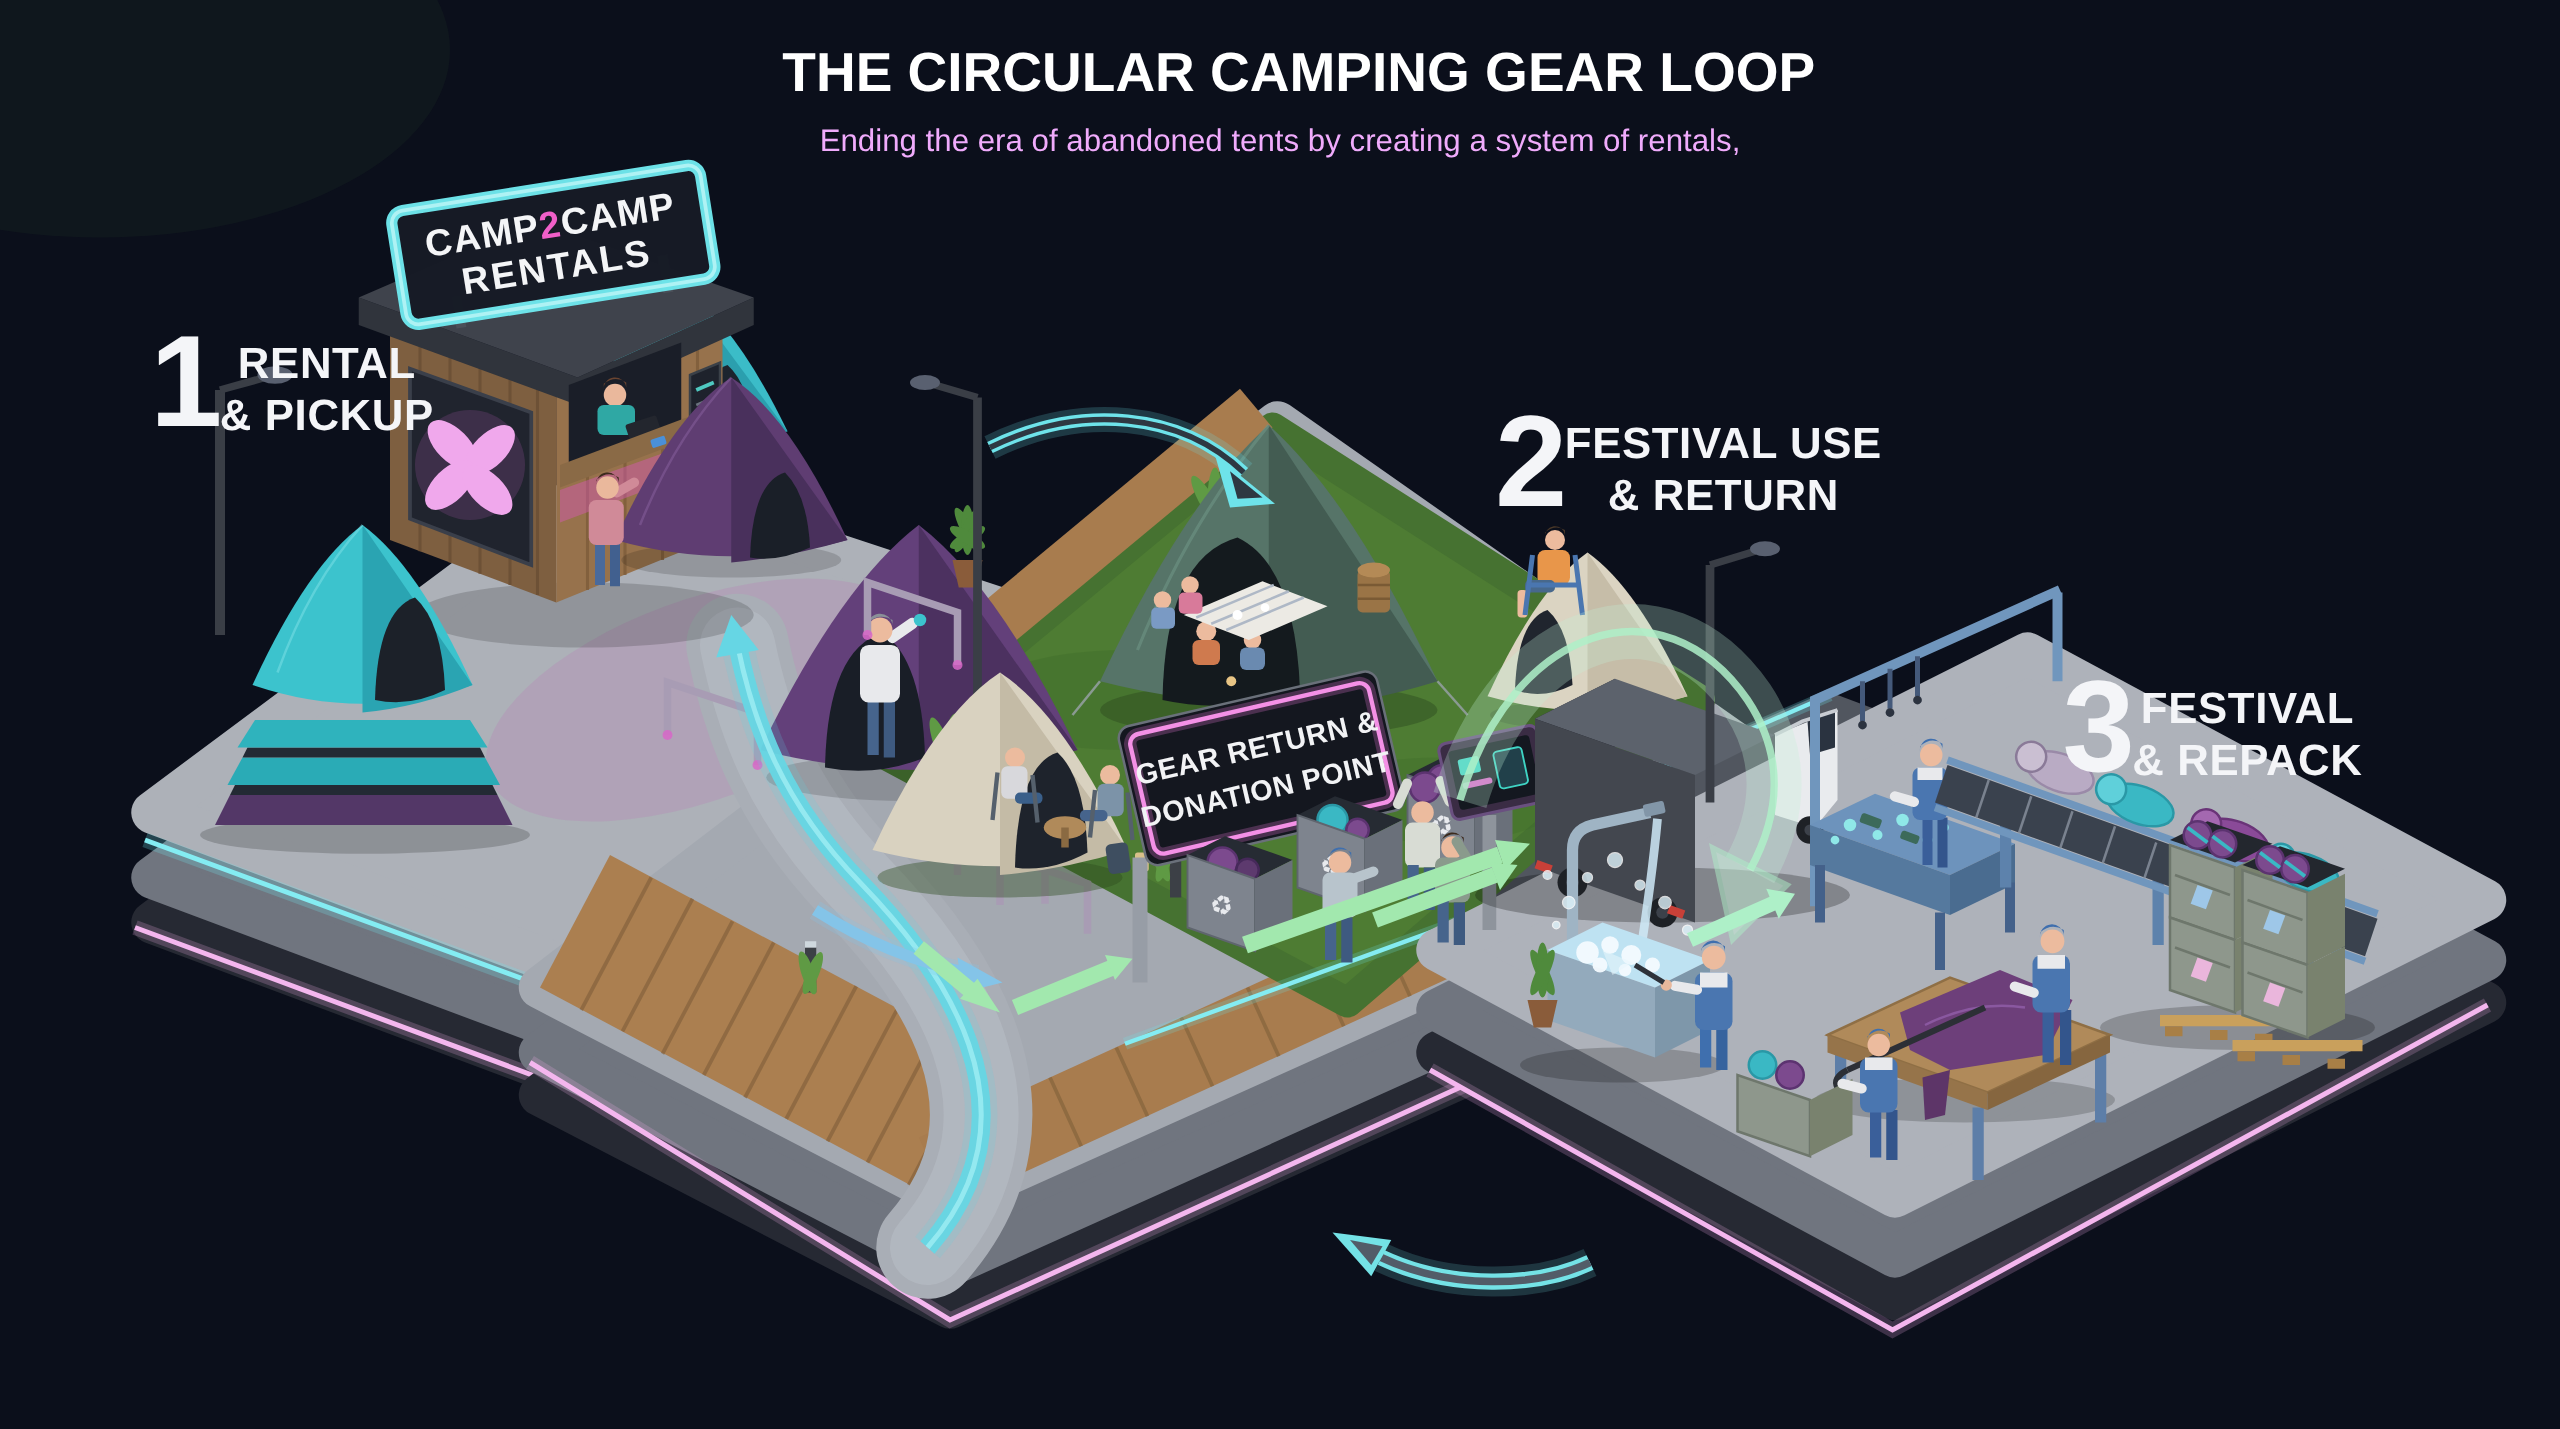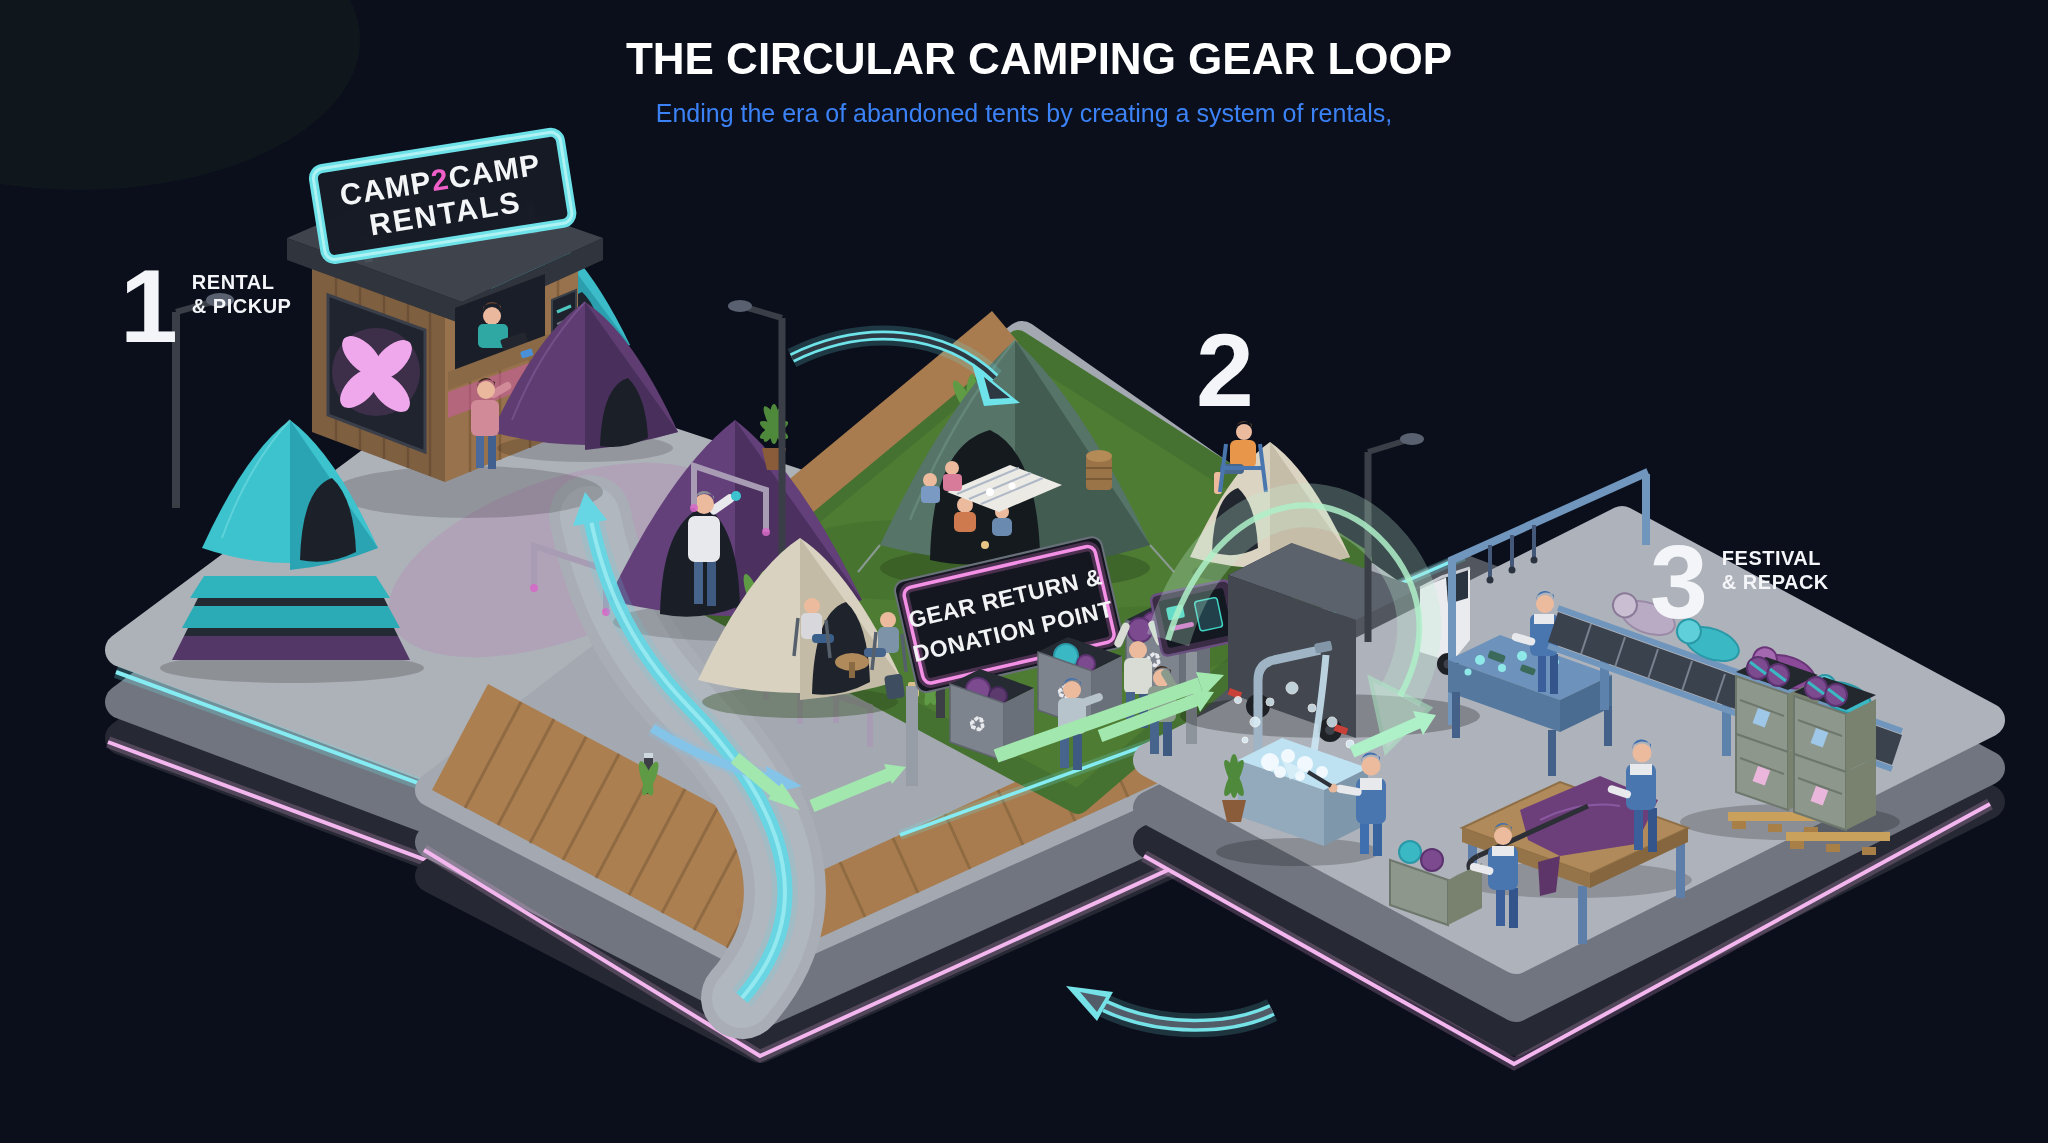--- a/index.html
+++ b/index.html
@@ -1,27 +1,27 @@
 <!DOCTYPE html>
 <html><head>
 <meta charset="utf-8">
 <style>
   html,body{margin:0;padding:0;background:#0b0f1b;}
   .stage{position:relative;width:2048px;height:1143px;overflow:hidden;
          background:#0b0f1b;font-family:"Liberation Sans",sans-serif;}
   .scene-svg{position:absolute;left:0;top:0;}
   .hdr{position:absolute;left:15px;top:34px;width:100%;text-align:center;
        color:#ffffff;font-size:44px;font-weight:800;letter-spacing:0px;}
-  .sub{position:absolute;left:0;width:100%;text-align:center;color:#3b82f6;
+  .sub{position:absolute;left:0;width:100%;text-align:center;color:#f0abfc;
        font-size:25px;font-weight:400;}
   .sub1{top:99px;} .sub2{top:131px;}
   .step{position:absolute;display:flex;align-items:flex-start;color:#f4f5f8;}
   .step .num{font-size:104px;font-weight:800;line-height:0.78;letter-spacing:-2px;}
-  .step .lines{margin-left:16px;margin-top:4px;font-size:20px;font-weight:700;
-               line-height:1.2;letter-spacing:0.5px;}
+  .step .lines{margin-top:4px;font-size:35px;font-weight:700;
+               line-height:1.2;letter-spacing:0.5px;text-align:center;}
   .step1{left:120px;top:266px;} .step2{left:1196px;top:330px;} .step3{left:1650px;top:542px;}
   text{font-family:"Liberation Sans",sans-serif;}
 </style>
 </head>
 <body>
 
 <div class="stage">
 
 <svg class="scene-svg" width="2048" height="1143" viewBox="0 0 2048 1143">
 
@@ -698,20 +698,24 @@
 
 <div class="step step1">
   <div class="num">1</div>
   <div class="lines">
     <div>RENTAL</div>
     <div>&amp; PICKUP</div>
   </div>
 </div>
 <div class="step step2">
   <div class="num">2</div>
+  <div class="lines">
+    <div>FESTIVAL USE</div>
+    <div>&amp; RETURN</div>
+  </div>
 </div>
 <div class="step step3">
   <div class="num">3</div>
   <div class="lines">
     <div>FESTIVAL</div>
     <div>&amp; REPACK</div>
   </div>
 </div>
 
 </div>

